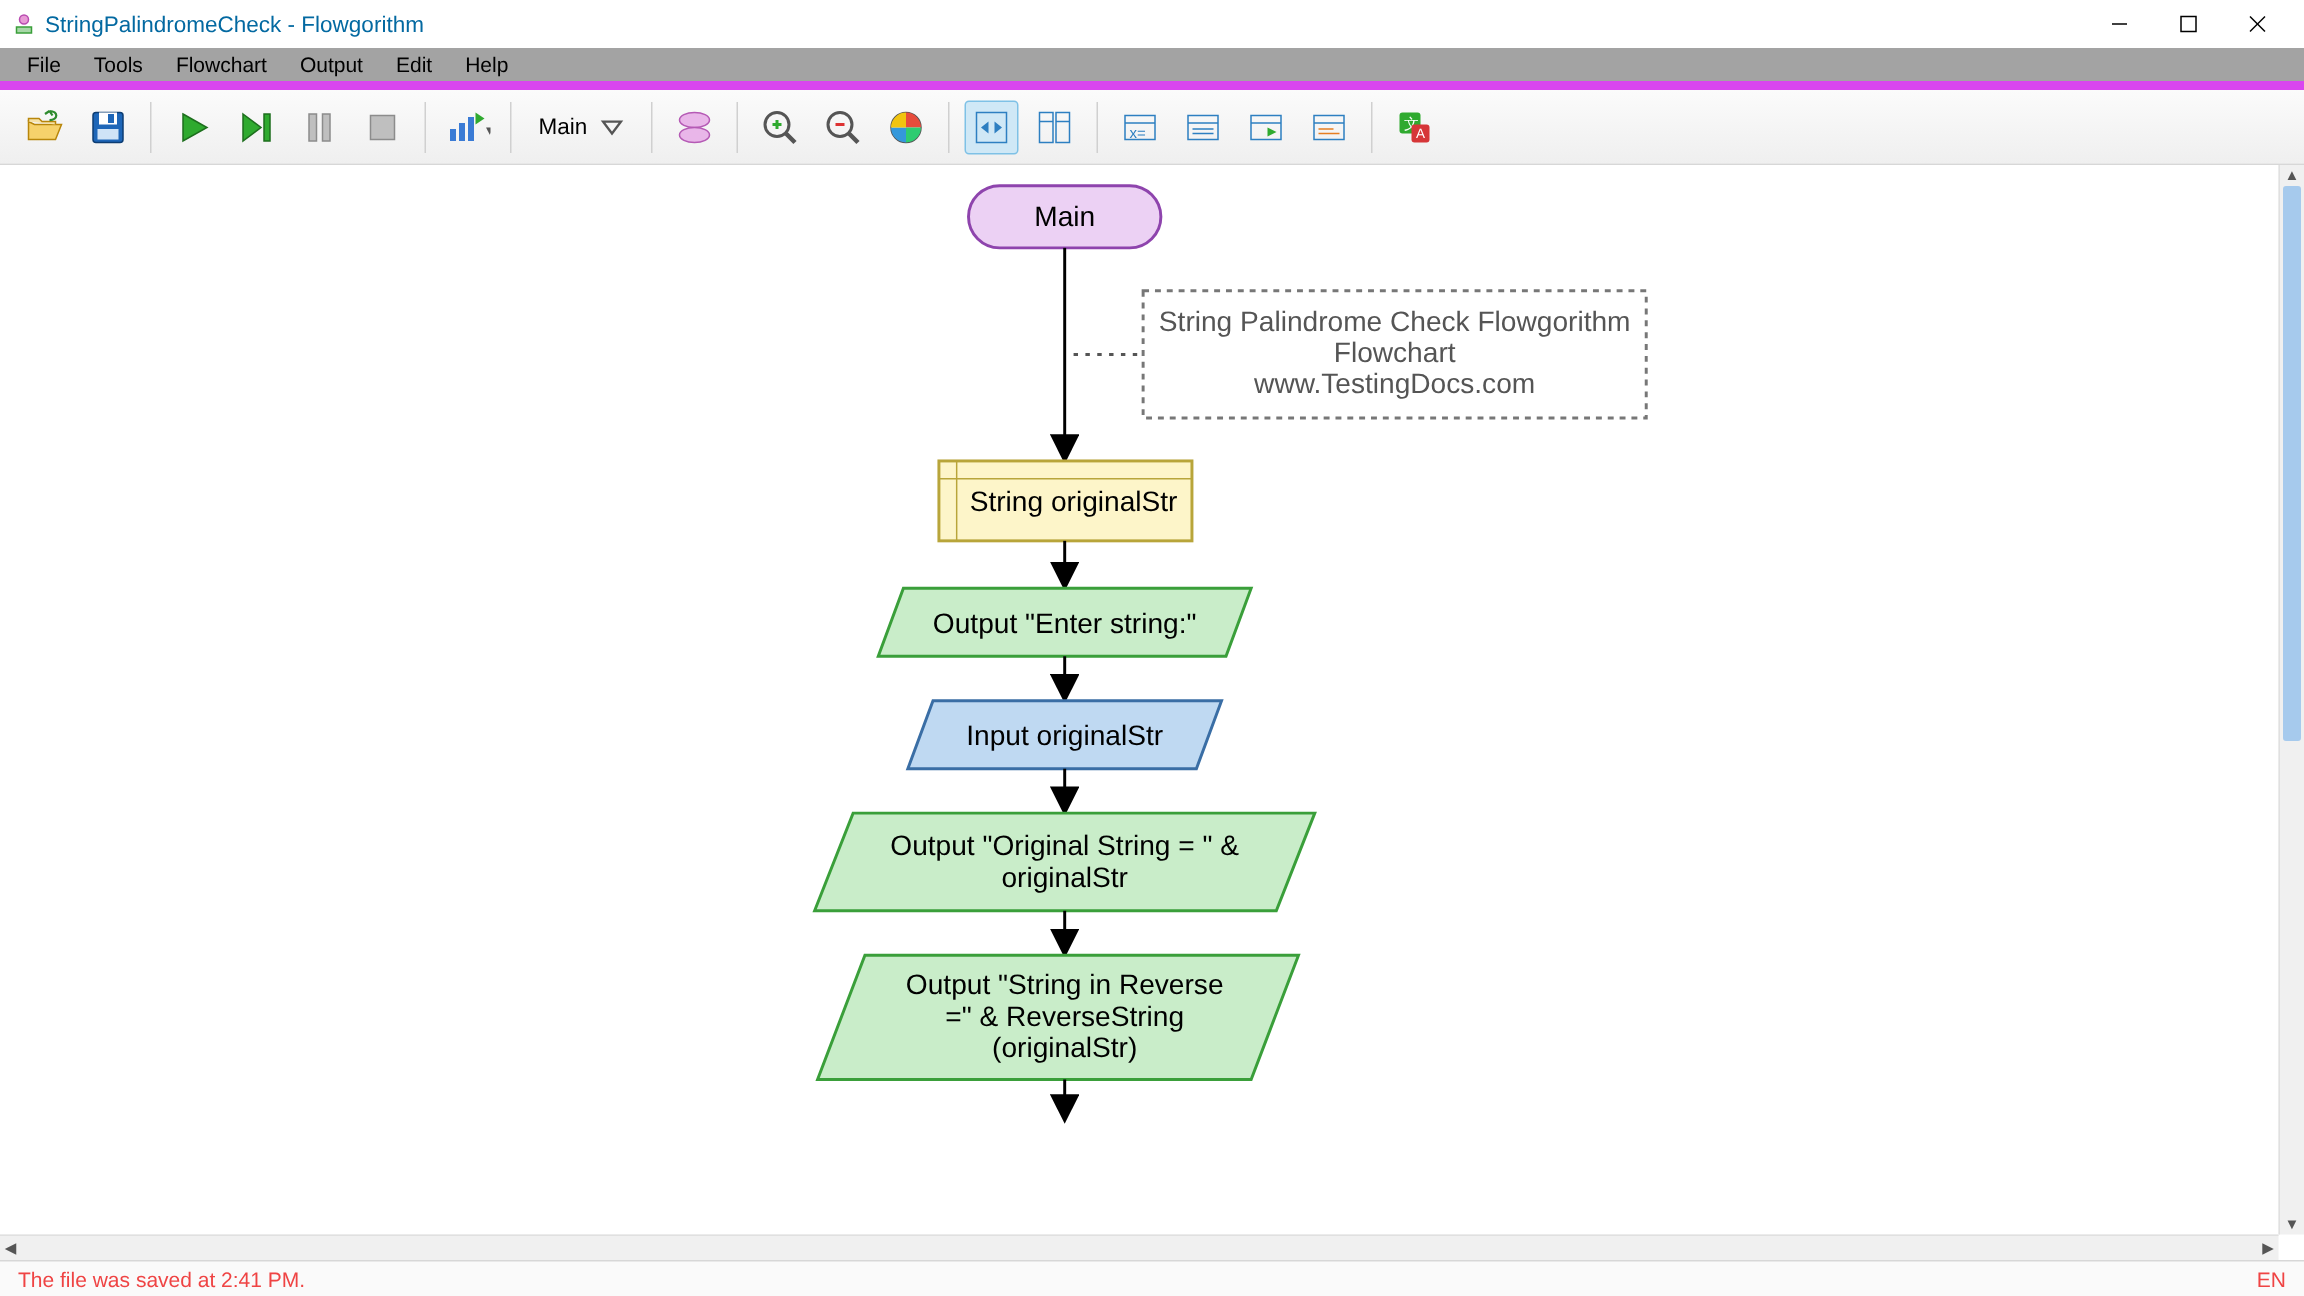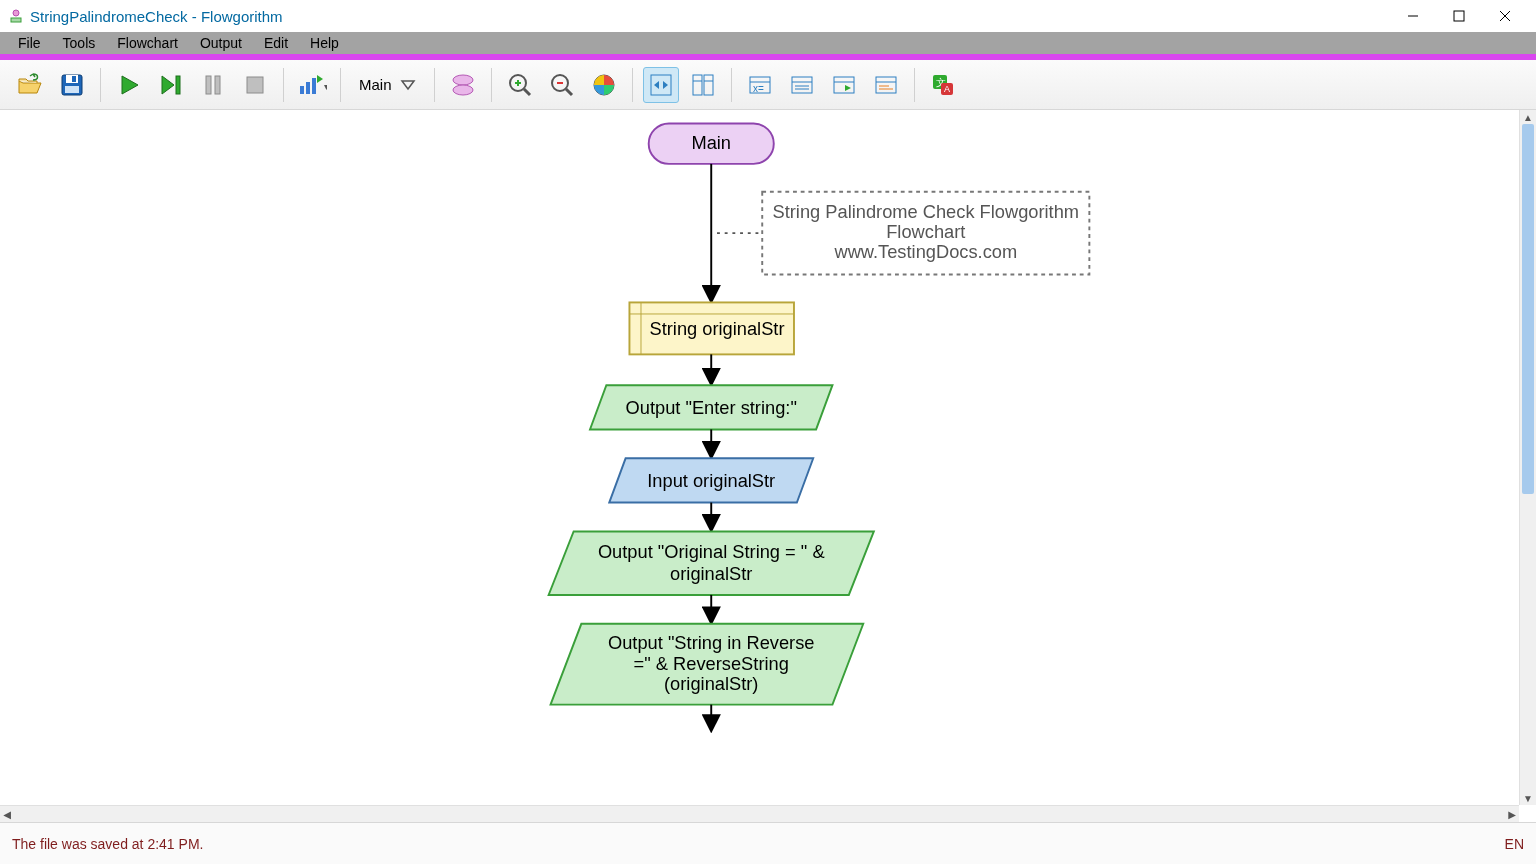--- a/index.html
+++ b/index.html
@@ -100,23 +100,23 @@
     height: 17px; background: #f0f0f0;
     border-top: 1px solid #e0e0e0;
   }
   .scrollbar-h .arrow{position:absolute;top:0;bottom:0;width:14px;
     display:flex;align-items:center;justify-content:center;color:#555;font-size:10px;}
   .scrollbar-h .arrow.l{left:0}.scrollbar-h .arrow.r{right:0}
   
   .flow-svg { position: absolute; left: 0; top: 0; width: 100%; height: 100%; }
   
   .statusbar {
-    height: 42px; border-top: 1px solid #d7d7d7;
+    height: 24px; border-top: 1px solid #d7d7d7;
     display: flex; align-items: center;
-    padding: 0 12px; font-size: 14px; color: #7f1d1d;
+    padding: 0 12px; font-size: 14px; color: #ef4444;
     background: #fafafa;
   }
   .statusbar .spacer { flex: 1; }
   
   .node-text {
     font-family: Arial, sans-serif;
     font-size: 19px;
     fill: #000;
   }
   .comment-text {

